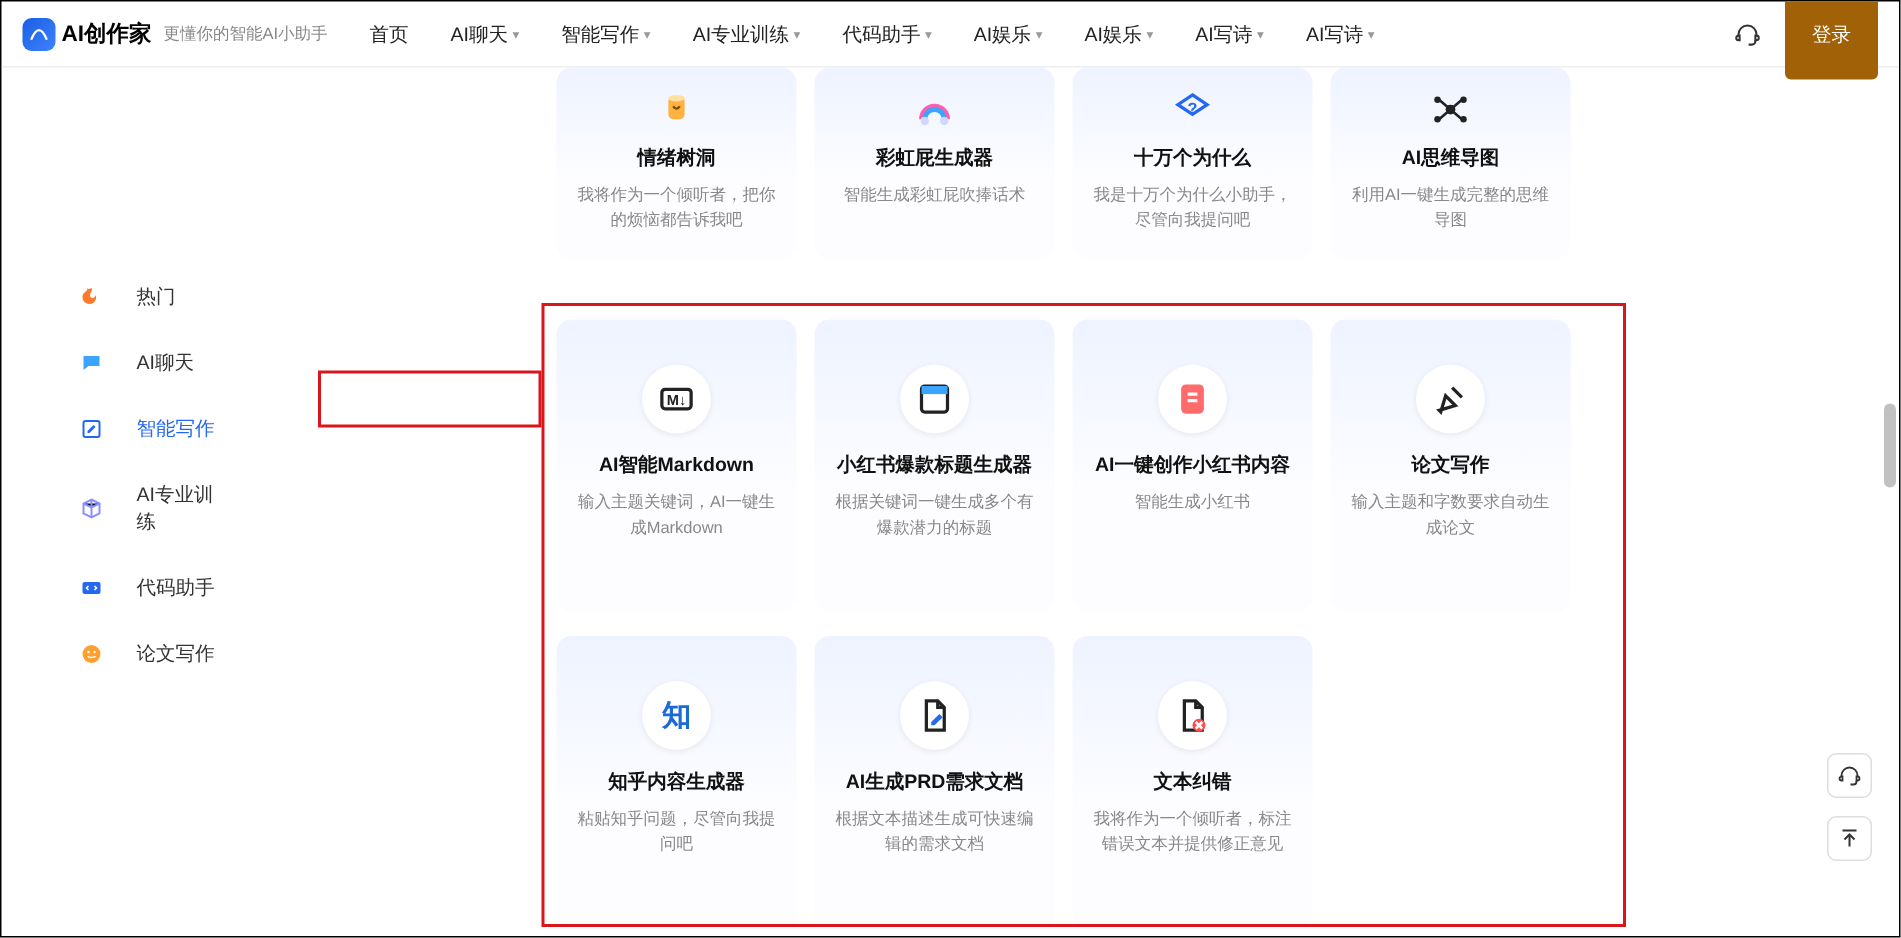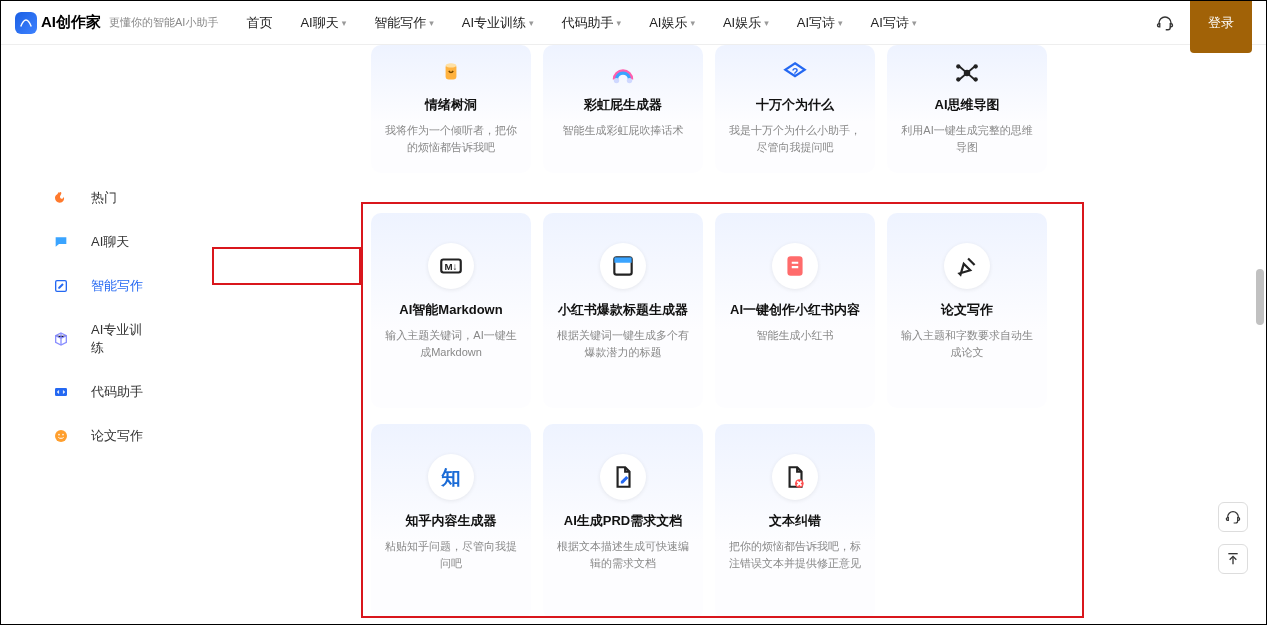--- a/index.html
+++ b/index.html
@@ -272,21 +272,21 @@
         <div class="card">
           <div class="card-icon">
             <svg width="26" height="26" viewBox="0 0 24 24">
               <path d="M7 3h7l4 4v14H7V3z" fill="none" stroke="#222" stroke-width="2"></path>
               <path d="M14 3v4h4" stroke="#222" stroke-width="2" fill="none"></path>
               <circle cx="16" cy="18" r="4" fill="#ff4d4d"></circle>
               <path d="M14 16l4 4M18 16l-4 4" stroke="#fff" stroke-width="1.6"></path>
             </svg>
           </div>
           <div class="card-title">文本纠错</div>
-          <div class="card-desc">把你的烦恼都告诉我吧，标注错误文本并提供修正意见</div>
+          <div class="card-desc">我将作为一个倾听者，标注错误文本并提供修正意见</div>
         </div>
       </div>
   </div>
 </div>
 
 <div class="highlight-box highlight1"></div>
 <div class="highlight-box highlight2"></div>
 
 <div class="float-btns">
   <div class="float-btn">

